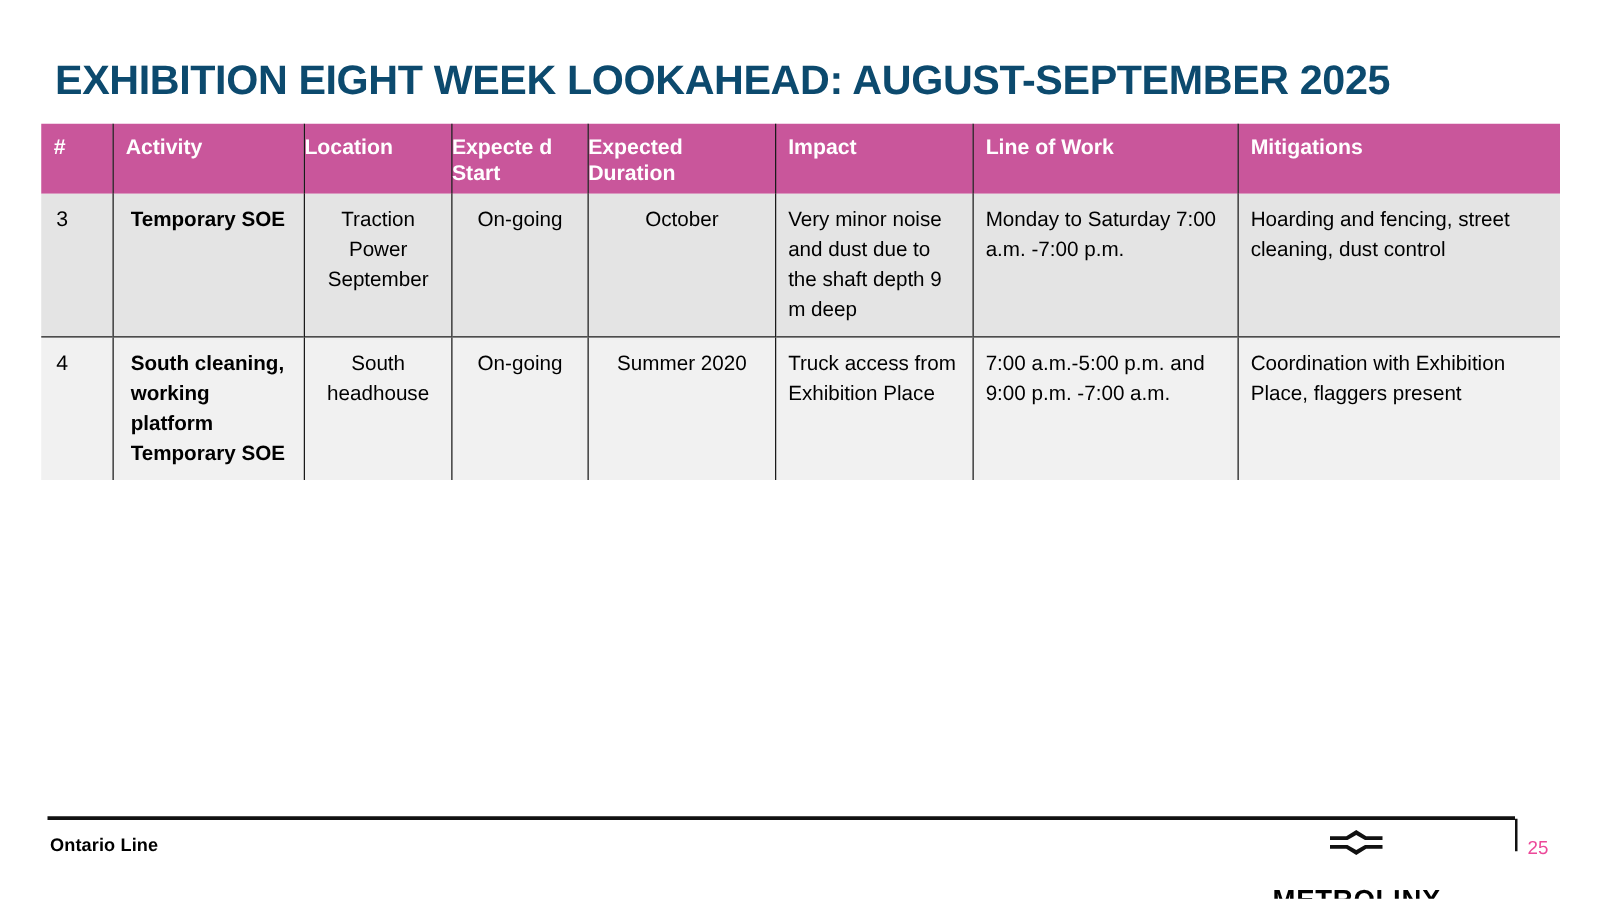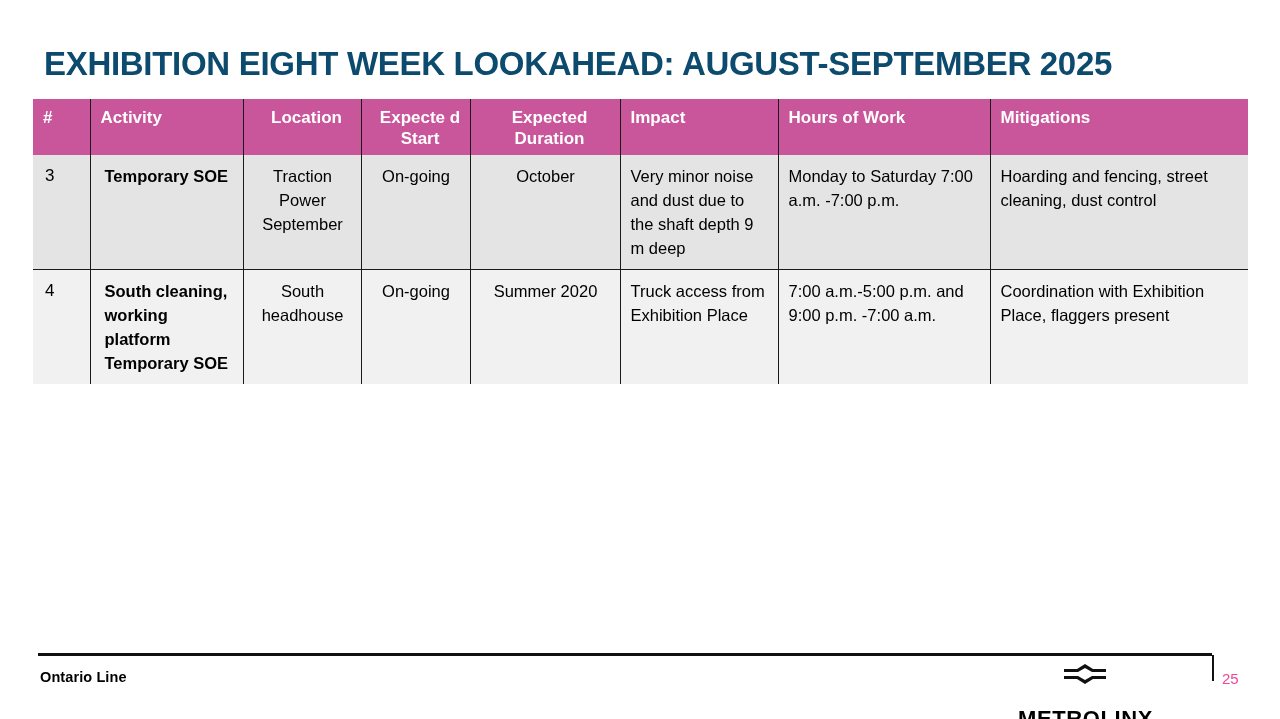--- a/index.html
+++ b/index.html
@@ -58,22 +58,22 @@
     color: #ffffff;
     font-weight: bold;
     font-size: 17px;
     text-align: left;
     height: 42px;
     padding-top: 8px;
     padding-bottom: 6px;
     line-height: 21px;
   }
   .lookahead-table thead th.ctr {
-    text-align: center;
-    padding-left: 13px;
+    text-align: left;
+    padding-left: 0;
     padding-right: 4px;
   }
 
   
   tr.row-shade-a td { background: #E4E4E4; }
   tr.row-shade-b td { background: #F1F1F1; }
   tr.row-shade-b td { border-top: 1.8px solid #1a1a1a; }
 
   td.num      { font-size: 17px; padding-left: 12px; }
   td.activity { font-weight: bold; padding-left: 14px; margin-left: 40px; }
@@ -158,21 +158,21 @@
   <thead>
     <tr>
       <th>#</th>
       <th>Activity</th>
       <th class="ctr">Location</th>
       <th class="ctr">Expecte
 d Start</th>
       <th class="ctr">Expected
 Duration</th>
       <th>Impact</th>
-      <th>Hours of Work</th>
+      <th>Line of Work</th>
       <th>Mitigations</th>
     </tr>
   </thead>
   <tbody>
     <tr class="row-shade-a">
       <td class="num">3</td>
       <td class="activity">Temporary SOE</td>
       <td class="ctr">Traction Power September</td>
       <td class="ctr">On-going</td>
       <td class="ctr">October</td>

